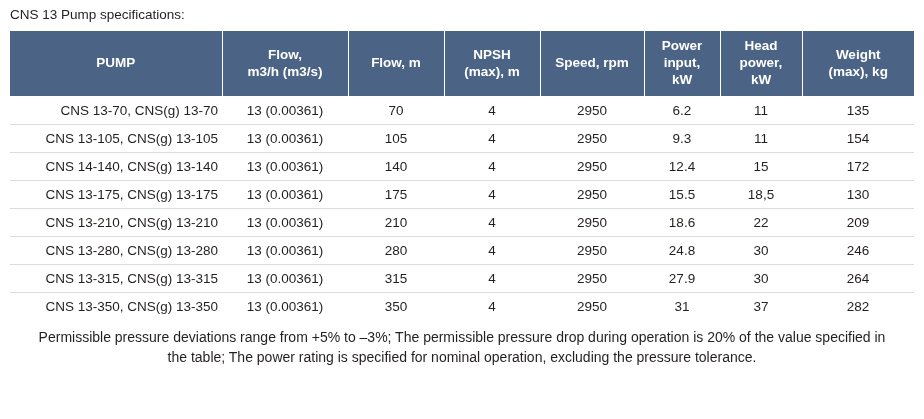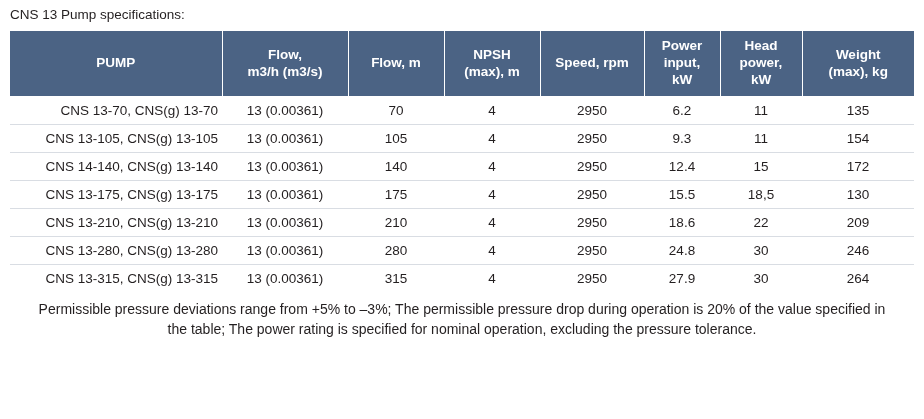--- a/index.html
+++ b/index.html
@@ -195,20 +195,30 @@
         <tr>
           <td class="name">CNS 13-315, CNS(g) 13-315</td>
           <td>13 (0.00361)</td>
           <td>315</td>
           <td>4</td>
           <td>2950</td>
           <td>27.9</td>
           <td>30</td>
           <td>264</td>
         </tr>
+        <tr>
+          <td class="name">CNS 13-350, CNS(g) 13-350</td>
+          <td>13 (0.00361)</td>
+          <td>350</td>
+          <td>4</td>
+          <td>2950</td>
+          <td>31</td>
+          <td>37</td>
+          <td>282</td>
+        </tr>
       </tbody>
   </table>
 
   <div class="footnote">
     <span>Permissible pressure deviations range from +5% to –3%; The permissible pressure drop during operation is 20% of the value</span>
     <span>specified in the table; The power rating is specified for nominal operation, excluding the pressure tolerance.</span>
   </div>
 
 </div>
 

